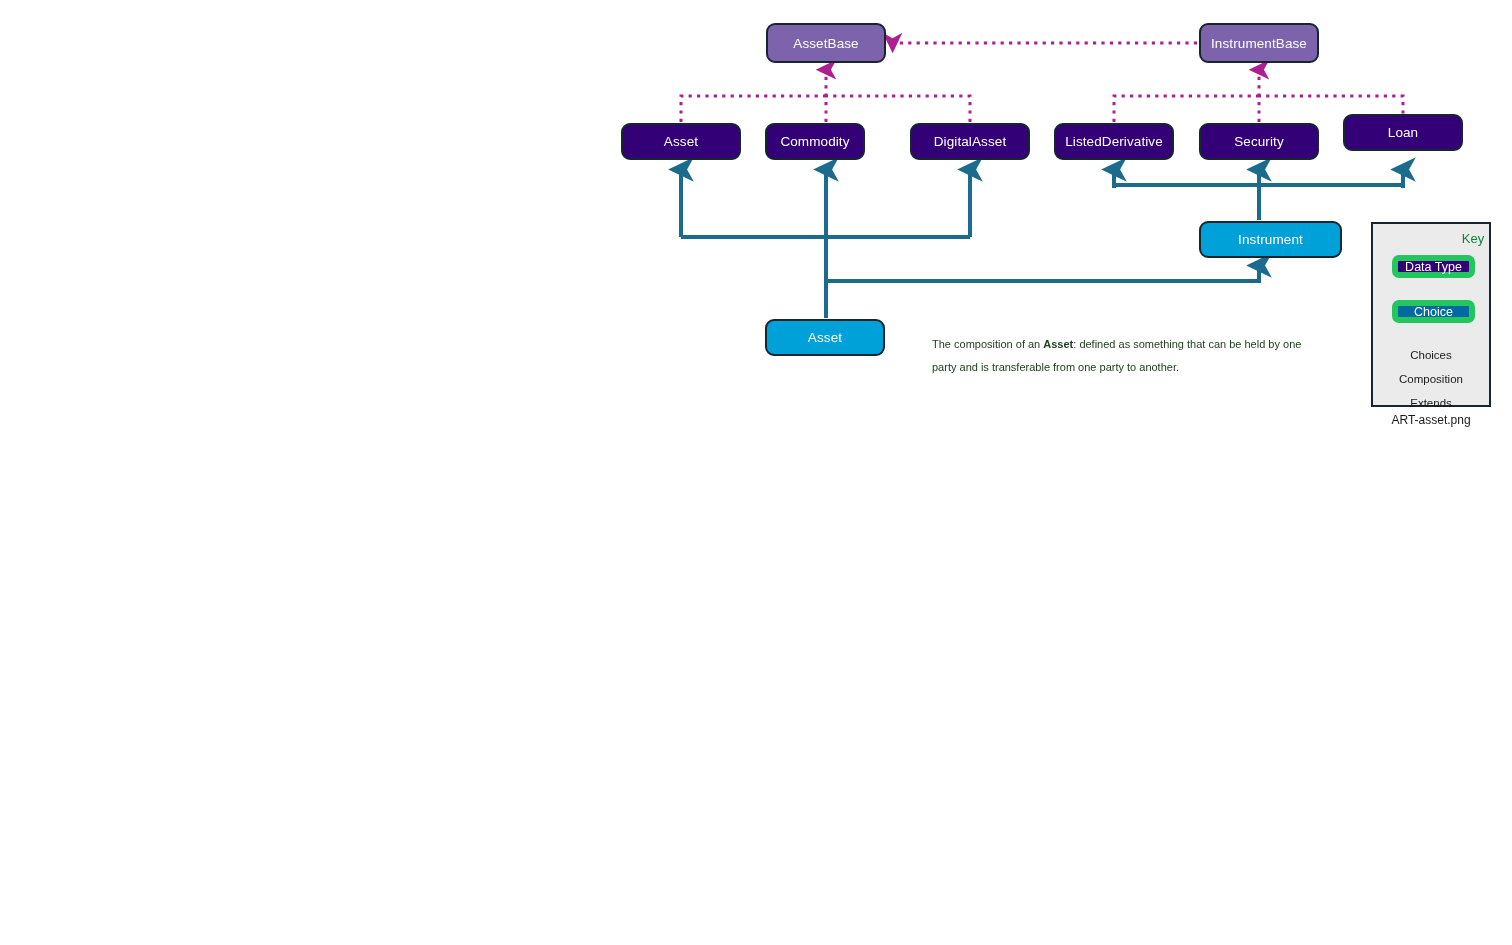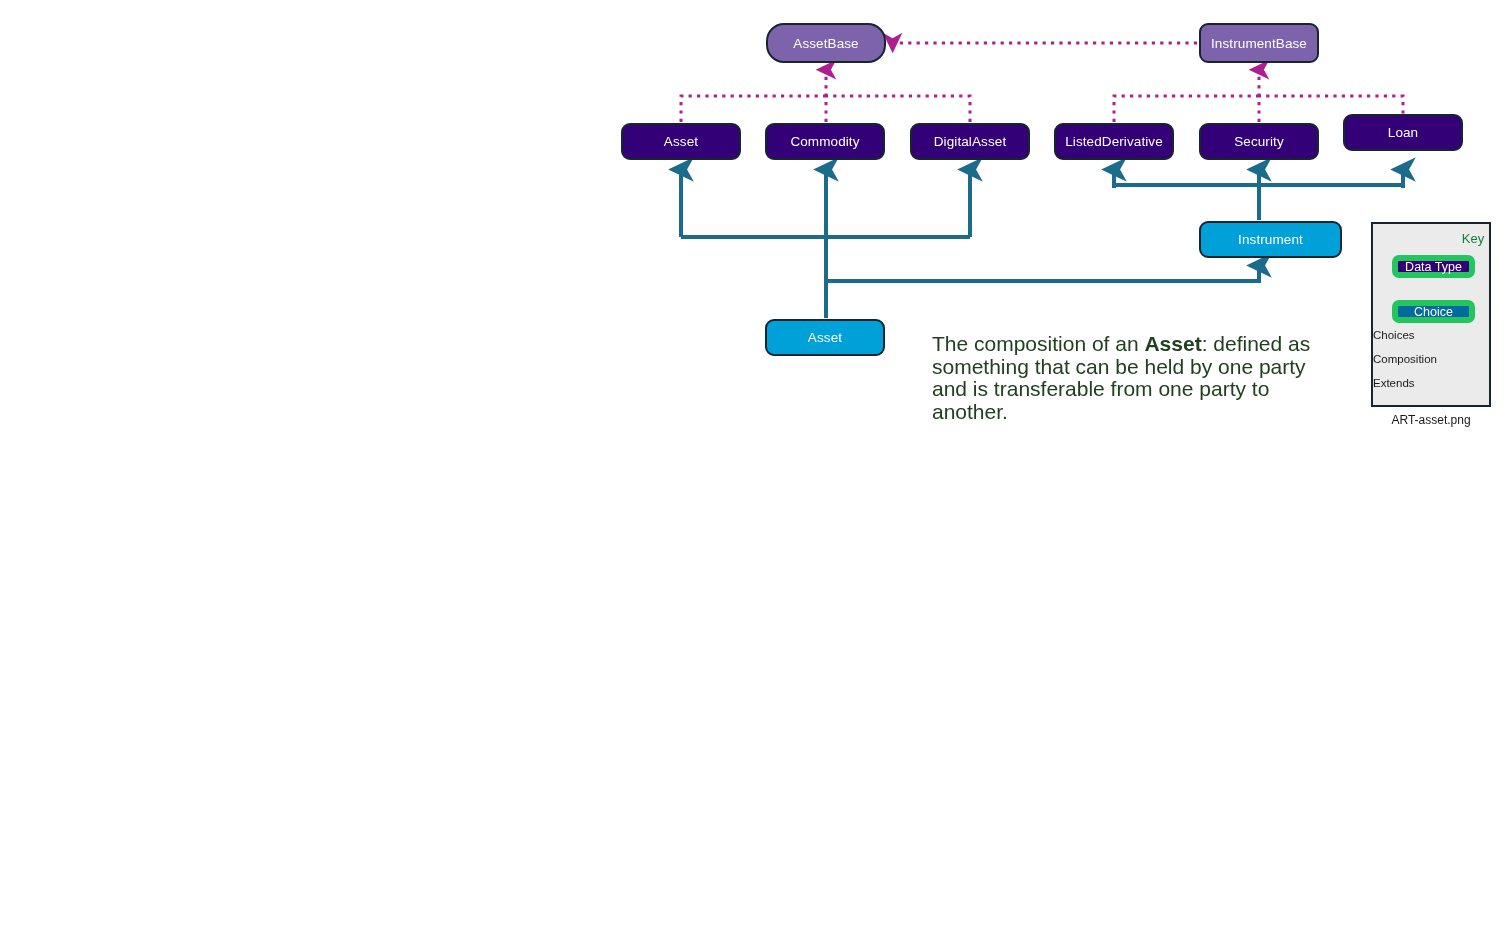--- a/index.html
+++ b/index.html
@@ -44,21 +44,21 @@
   }
   .node.choice {
     background: #00a0d8;
   }
   .desc {
     position: absolute;
     left: 932px;
     top: 333px;
     width: 390px;
     color: #20401f;
-    font-size: 21px;
+    font-size: 11px;
     line-height: 22.6px;
     z-index: 6;
   }
   .desc b { font-weight: bold; }
 
   .keybox {
     position: absolute;
     left: 1371px;
     top: 222px;
     width: 120px;
@@ -93,22 +93,23 @@
     font-size: 12.5px;
   }
   .key-chip.datatype { background: #330077; top: 31px; }
   .key-chip.choice  { background: #0369a1; top: 76px; }
 
   .key-label {
     position: absolute;
     font-size: 11.5px;
     color: #1a1a1a;
     width: 100%;
-    text-align: left;
+    text-align: center;
     left: 0;
+    margin-top: 20px;
   }
   .key-label.l1 { top: 105px; }
   .key-label.l2 { top: 129px; }
   .key-label.l3 { top: 153px; }
 
   .filename {
     position: absolute;
     left: 1371px;
     top: 413px;
     width: 120px;
@@ -172,30 +173,30 @@
     <path d="M 1403 188 L 1403 170" marker-end="url(#arrow-teal)"></path>
   </g>
 
   <g>
     <line x1="1381" y1="344" x2="1470" y2="344" stroke="#1b6b8c" stroke-width="3" marker-end="url(#arrow-teal-key)"></line>
     <line x1="1381" y1="368" x2="1470" y2="368" stroke="#4b0c9c" stroke-width="3" marker-end="url(#arrow-purple-key)"></line>
     <line x1="1381" y1="392" x2="1470" y2="392" stroke="#ab1f8e" stroke-width="3" stroke-dasharray="3.2 5.2" marker-end="url(#arrow-magenta-key)"></line>
   </g>
 </svg>
 
-<div class="node base" style="left:766px;top:23px;width:120px;height:40px;border-radius:18px;">
+<div class="node base" style="left:766px;top:23px;width:120px;height:40px;">
   <span>AssetBase</span>
 </div>
 <div class="node base" style="left:1199px;top:23px;width:120px;height:40px;">
   <span>InstrumentBase</span>
 </div>
 <div class="node datatype" style="left:621px;top:123px;width:120px;height:37px;">
   <span>Asset</span>
 </div>
-<div class="node datatype" style="left:765px;top:123px;width:120px;height:37px;">
+<div class="node datatype" style="left:765px;top:123px;width:100px;height:37px;">
   <span>Commodity</span>
 </div>
 <div class="node datatype" style="left:910px;top:123px;width:120px;height:37px;">
   <span>DigitalAsset</span>
 </div>
 <div class="node datatype" style="left:1054px;top:123px;width:120px;height:37px;">
   <span>ListedDerivative</span>
 </div>
 <div class="node datatype" style="left:1199px;top:123px;width:120px;height:37px;">
   <span>Security</span>

